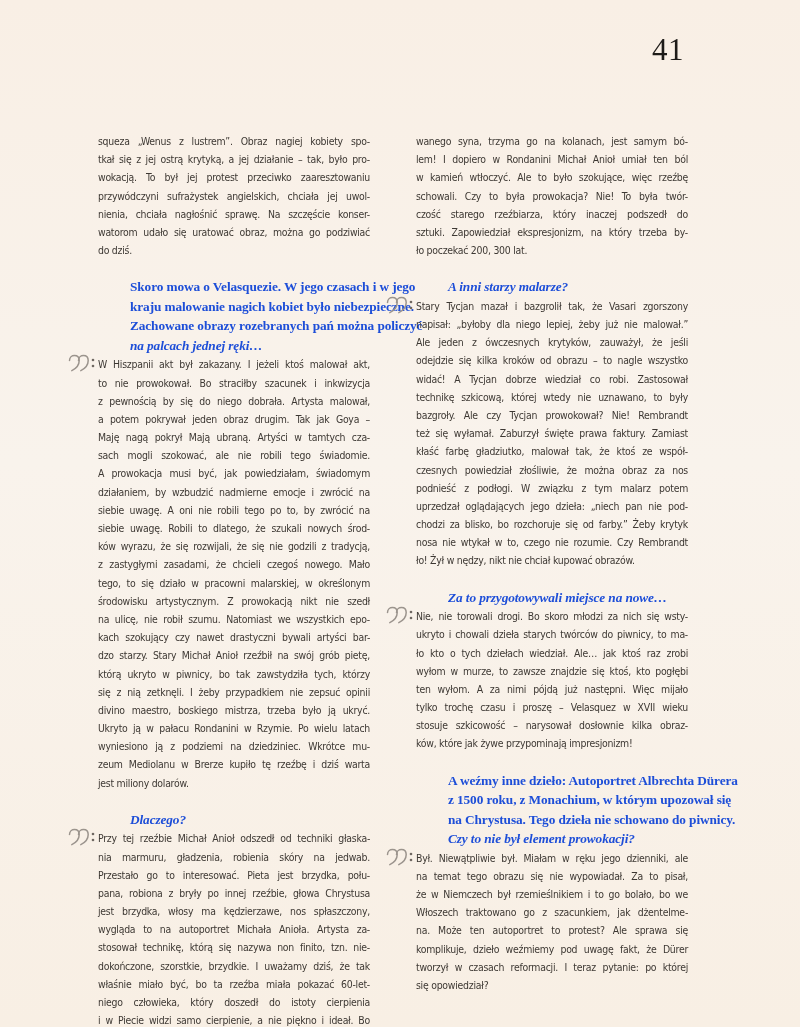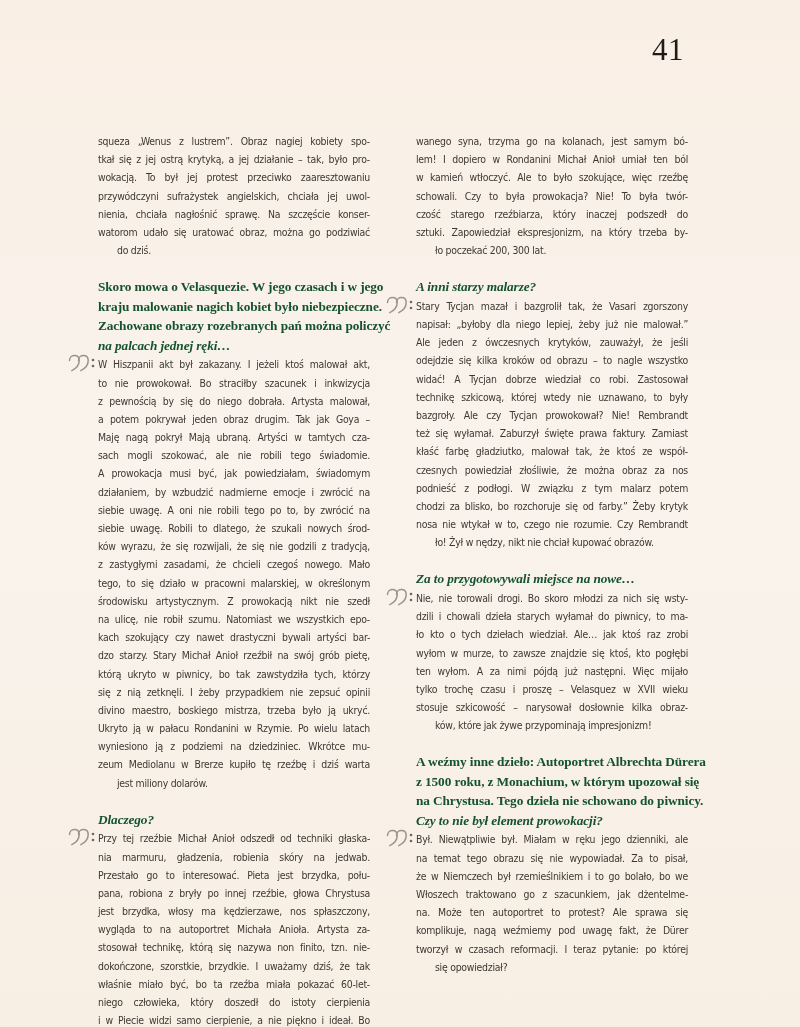--- a/index.html
+++ b/index.html
@@ -17,26 +17,26 @@
   .col { position: absolute; top: 132px; width: 272px; }
   .col.left { left: 98px; }
   .col.right { left: 416px; }
   .p-line {
     font-family: "DejaVu Sans", sans-serif;
     font-size: 10.4px; line-height: 18.2px; height: 18.2px;
     text-align: justify; text-align-last: justify;
     white-space: nowrap; letter-spacing: -0.25px; color: #3d3833;
     font-stretch: condensed;
   }
-  .p-line.last { text-align-last: left; margin-left: 19px; }
+  .p-line.last { text-align-last: left; }
   .q-line {
     font-family: "Liberation Serif", "DejaVu Serif", serif;
     font-weight: bold; font-size: 13.3px; line-height: 19.5px; height: 19.5px;
-    color: #14532d; text-align: justify; text-align-last: justify;
-    white-space: nowrap; letter-spacing: -0.1px;
+    color: #1d4ed8; text-align: justify; text-align-last: justify;
+    white-space: nowrap; letter-spacing: -0.1px; margin-left: 32px;
   }
   .q-line.last { text-align-last: left; font-style: italic; }
   .gap { height: 18px; }
   .answer { position: relative; }
   .quote-mark {
     position: absolute; left: -31px; top: -1px;
     width: 30px; height: 18px;
     display: flex; align-items: center;
   }
   .quote-mark svg { display: block; }
@@ -150,39 +150,40 @@
       <div class="p-line">napisał: „byłoby dla niego lepiej, żeby już nie malował.”</div>
       <div class="p-line">Ale jeden z ówczesnych krytyków, zauważył, że jeśli</div>
       <div class="p-line">odejdzie się kilka kroków od obrazu – to nagle wszystko</div>
       <div class="p-line">widać! A Tycjan dobrze wiedział co robi. Zastosował</div>
       <div class="p-line">technikę szkicową, której wtedy nie uznawano, to były</div>
       <div class="p-line">bazgroły. Ale czy Tycjan prowokował? Nie! Rembrandt</div>
       <div class="p-line">też się wyłamał. Zaburzył święte prawa faktury. Zamiast</div>
       <div class="p-line">kłaść farbę gładziutko, malował tak, że ktoś ze współ-</div>
       <div class="p-line">czesnych powiedział złośliwie, że można obraz za nos</div>
       <div class="p-line">podnieść z podłogi. W związku z tym malarz potem</div>
+      <div class="p-line">uprzedzał oglądających jego dzieła: „niech pan nie pod-</div>
       <div class="p-line">chodzi za blisko, bo rozchoruje się od farby.” Żeby krytyk</div>
       <div class="p-line">nosa nie wtykał w to, czego nie rozumie. Czy Rembrandt</div>
       <div class="p-line last">ło! Żył w nędzy, nikt nie chciał kupować obrazów.</div>
     </div>
     <div class="gap"></div>
     <div>
       <div class="q-line last">Za to przygotowywali miejsce na nowe…</div>
     </div>
     <div class="answer">
       <span class="quote-mark">
         <svg width="30" height="18" viewBox="0 0 30 18" xmlns="http://www.w3.org/2000/svg">
           <path d="M2.5 6.5 C2.5 3.2 5 1.5 7.5 1.5 C10.5 1.5 12.2 3.8 12.2 6.6 C12.2 11 8.8 14.8 4.8 16.6" fill="none" stroke="#9b948d" stroke-width="1.5" stroke-linecap="round"></path>
           <path d="M11.5 6.5 C11.5 3.2 14 1.5 16.5 1.5 C19.5 1.5 21.2 3.8 21.2 6.6 C21.2 11 17.8 14.8 13.8 16.6" fill="none" stroke="#9b948d" stroke-width="1.5" stroke-linecap="round"></path>
           <circle cx="26" cy="6" r="1.3" fill="#6f6862"></circle>
           <circle cx="26" cy="12" r="1.3" fill="#6f6862"></circle>
         </svg>
       </span>
       <div class="p-line">Nie, nie torowali drogi. Bo skoro młodzi za nich się wsty-</div>
-      <div class="p-line">dzili i chowali dzieła starych wyłamał do piwnicy, to ma-</div>
+      <div class="p-line">ukryto i chowali dzieła starych twórców do piwnicy, to ma-</div>
       <div class="p-line">ło kto o tych dziełach wiedział. Ale… jak ktoś raz zrobi</div>
       <div class="p-line">wyłom w murze, to zawsze znajdzie się ktoś, kto pogłębi</div>
       <div class="p-line">ten wyłom. A za nimi pójdą już następni. Więc mijało</div>
       <div class="p-line">tylko trochę czasu i proszę – Velasquez w XVII wieku</div>
       <div class="p-line">stosuje szkicowość – narysował dosłownie kilka obraz-</div>
       <div class="p-line last">ków, które jak żywe przypominają impresjonizm!</div>
     </div>
     <div class="gap"></div>
     <div>
       <div class="q-line">A weźmy inne dzieło: Autoportret Albrechta Dürera</div>
@@ -197,18 +198,18 @@
           <path d="M11.5 6.5 C11.5 3.2 14 1.5 16.5 1.5 C19.5 1.5 21.2 3.8 21.2 6.6 C21.2 11 17.8 14.8 13.8 16.6" fill="none" stroke="#9b948d" stroke-width="1.5" stroke-linecap="round"></path>
           <circle cx="26" cy="6" r="1.3" fill="#6f6862"></circle>
           <circle cx="26" cy="12" r="1.3" fill="#6f6862"></circle>
         </svg>
       </span>
       <div class="p-line">Był. Niewątpliwie był. Miałam w ręku jego dzienniki, ale</div>
       <div class="p-line">na temat tego obrazu się nie wypowiadał. Za to pisał,</div>
       <div class="p-line">że w Niemczech był rzemieślnikiem i to go bolało, bo we</div>
       <div class="p-line">Włoszech traktowano go z szacunkiem, jak dżentelme-</div>
       <div class="p-line">na. Może ten autoportret to protest? Ale sprawa się</div>
-      <div class="p-line">komplikuje, nagą weźmiemy pod uwagę fakt, że Dürer</div>
+      <div class="p-line">komplikuje, dzieło weźmiemy pod uwagę fakt, że Dürer</div>
       <div class="p-line">tworzył w czasach reformacji. I teraz pytanie: po której</div>
       <div class="p-line last">się opowiedział?</div>
     </div>
     <div class="gap"></div>
   </div>
 
 </body></html>

